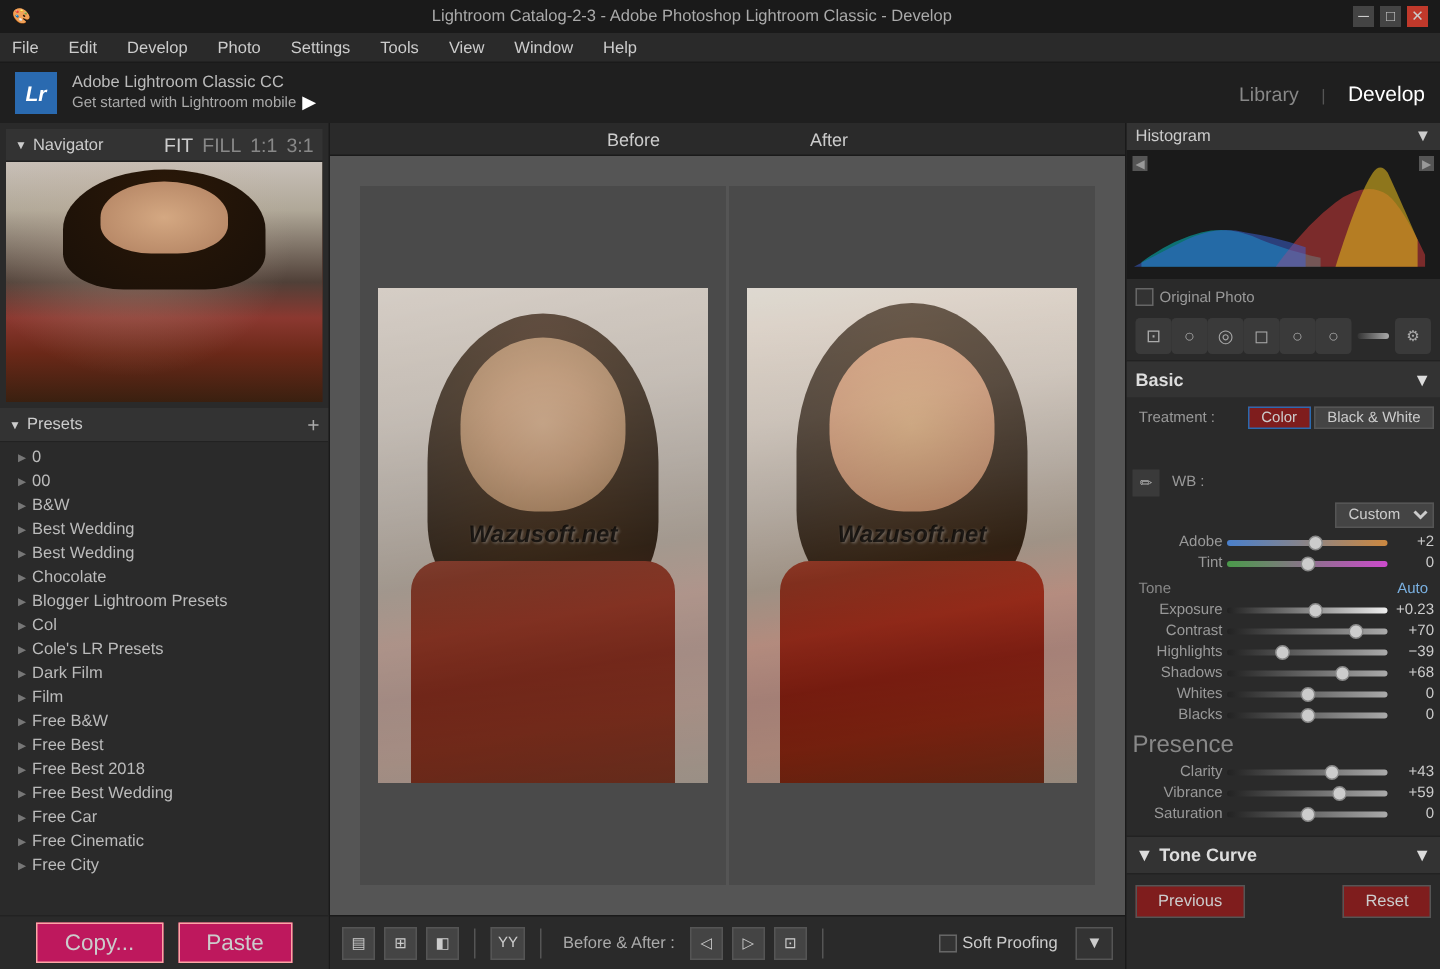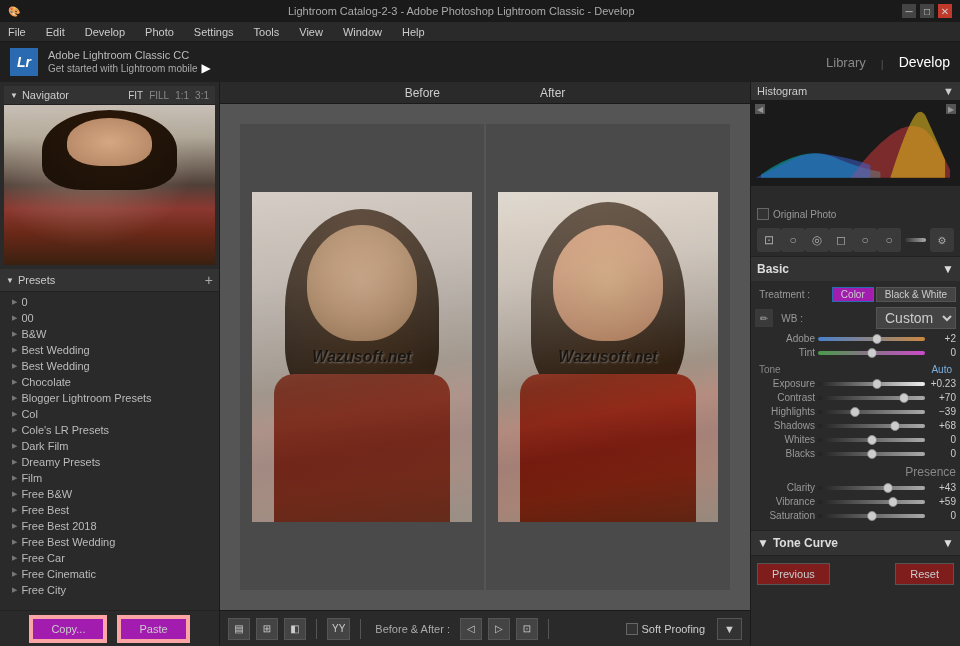--- a/index.html
+++ b/index.html
@@ -99,21 +99,21 @@
       justify-content: space-between;
       padding: 3px 6px;
       background: #333;
       cursor: pointer;
       font-size: 11px;
       color: #ccc;
       border-bottom: 1px solid #222;
     }
     .panel-header .left-h { display: flex; align-items: center; gap: 4px; }
     .panel-header .triangle { font-size: 8px; }
-    .nav-controls { display: flex; gap: 6px; font-size: 10px; color: #888; }
+    .nav-controls { display: flex; gap: 6px; font-size: 13px; color: #888; }
     .nav-controls span { cursor: pointer; }
     .nav-controls span.active { color: #ccc; }
     #nav-preview {
       width: 100%;
       height: 160px;
       background: #1a1a1a;
       display: flex;
       align-items: center;
       justify-content: center;
       overflow: hidden;
@@ -158,26 +158,26 @@
       height: 36px;
       border-top: 1px solid #222;
       display: flex;
       align-items: center;
       justify-content: center;
       gap: 10px;
       padding: 0 8px;
       background: #2a2a2a;
     }
     .btn-small {
-      background: #a21caf;
-      border: 4px solid #fca5a5;
+      background: #be185d;
+      border: 1px solid #fca5a5;
       color: #ccc;
       padding: 4px 18px;
       cursor: pointer;
-      font-size: 11px;
+      font-size: 15px;
     }
 
     
     #center {
       flex: 1;
       display: flex;
       flex-direction: column;
       background: #333;
     }
     #view-header {
@@ -337,21 +337,21 @@
     }
     #right-panel::-webkit-scrollbar { width: 6px; }
     #right-panel::-webkit-scrollbar-track { background: #1a1a1a; }
     #right-panel::-webkit-scrollbar-thumb { background: #555; }
 
     
     #histogram {
       height: 104px;
       background: #1a1a1a;
       position: relative;
-      margin-bottom: 18px;
+      margin-bottom: 2px;
     }
     #histogram-header {
       display: flex;
       align-items: center;
       justify-content: space-between;
       padding: 3px 6px;
       background: #333;
       font-size: 11px;
       color: #ccc;
     }
@@ -437,27 +437,28 @@
     .treatment-label { color: #999; min-width: 55px; text-align: right; margin-right: 4px; }
     .treatment-btns { display: flex; gap: 2px; }
     .treat-btn {
       background: #444;
       border: 1px solid #555;
       color: #ccc;
       padding: 1px 8px;
       cursor: pointer;
       font-size: 10px;
     }
-    .treat-btn.active { background: #a21caf; border-color: #2a6ab0; }
+    .treat-btn.active { background: #7f1d1d; border-color: #2a6ab0; }
     .treat-dropdown {
       background: #444;
       border: 1px solid #555;
       color: #ccc;
-      font-size: 14px;
+      font-size: 10px;
       padding: 1px 4px;
+      margin-top: 44px;
     }
 
     
     .wb-row {
       display: flex;
       align-items: center;
       justify-content: space-between;
       margin-bottom: 4px;
       font-size: 10px;
     }
@@ -517,23 +518,23 @@
       margin: 6px 4px 3px;
       font-size: 10px;
       color: #888;
     }
     .tone-auto {
       font-size: 10px;
       color: #7ab0e0;
       cursor: pointer;
     }
     .presence-label {
-      font-size: 12px;
+      font-size: 16px;
       color: #888;
-      text-align: right;
+      text-align: left;
       margin: 6px 0 3px;
     }
 
     
     #panel-bottom {
       height: 36px;
       background: #2a2a2a;
       border-top: 1px solid #222;
       display: flex;
       align-items: center;
@@ -673,24 +674,20 @@
             <span class="tri">▶</span>
             <span>Col</span>
           </div>
         <div class="preset-item">
             <span class="tri">▶</span>
             <span>Cole's LR Presets</span>
           </div>
         <div class="preset-item">
             <span class="tri">▶</span>
             <span>Dark Film</span>
-          </div>
-        <div class="preset-item">
-            <span class="tri">▶</span>
-            <span>Dreamy Presets</span>
           </div>
         <div class="preset-item">
             <span class="tri">▶</span>
             <span>Film</span>
           </div>
         <div class="preset-item">
             <span class="tri">▶</span>
             <span>Free B&amp;W</span>
           </div>
         <div class="preset-item">

